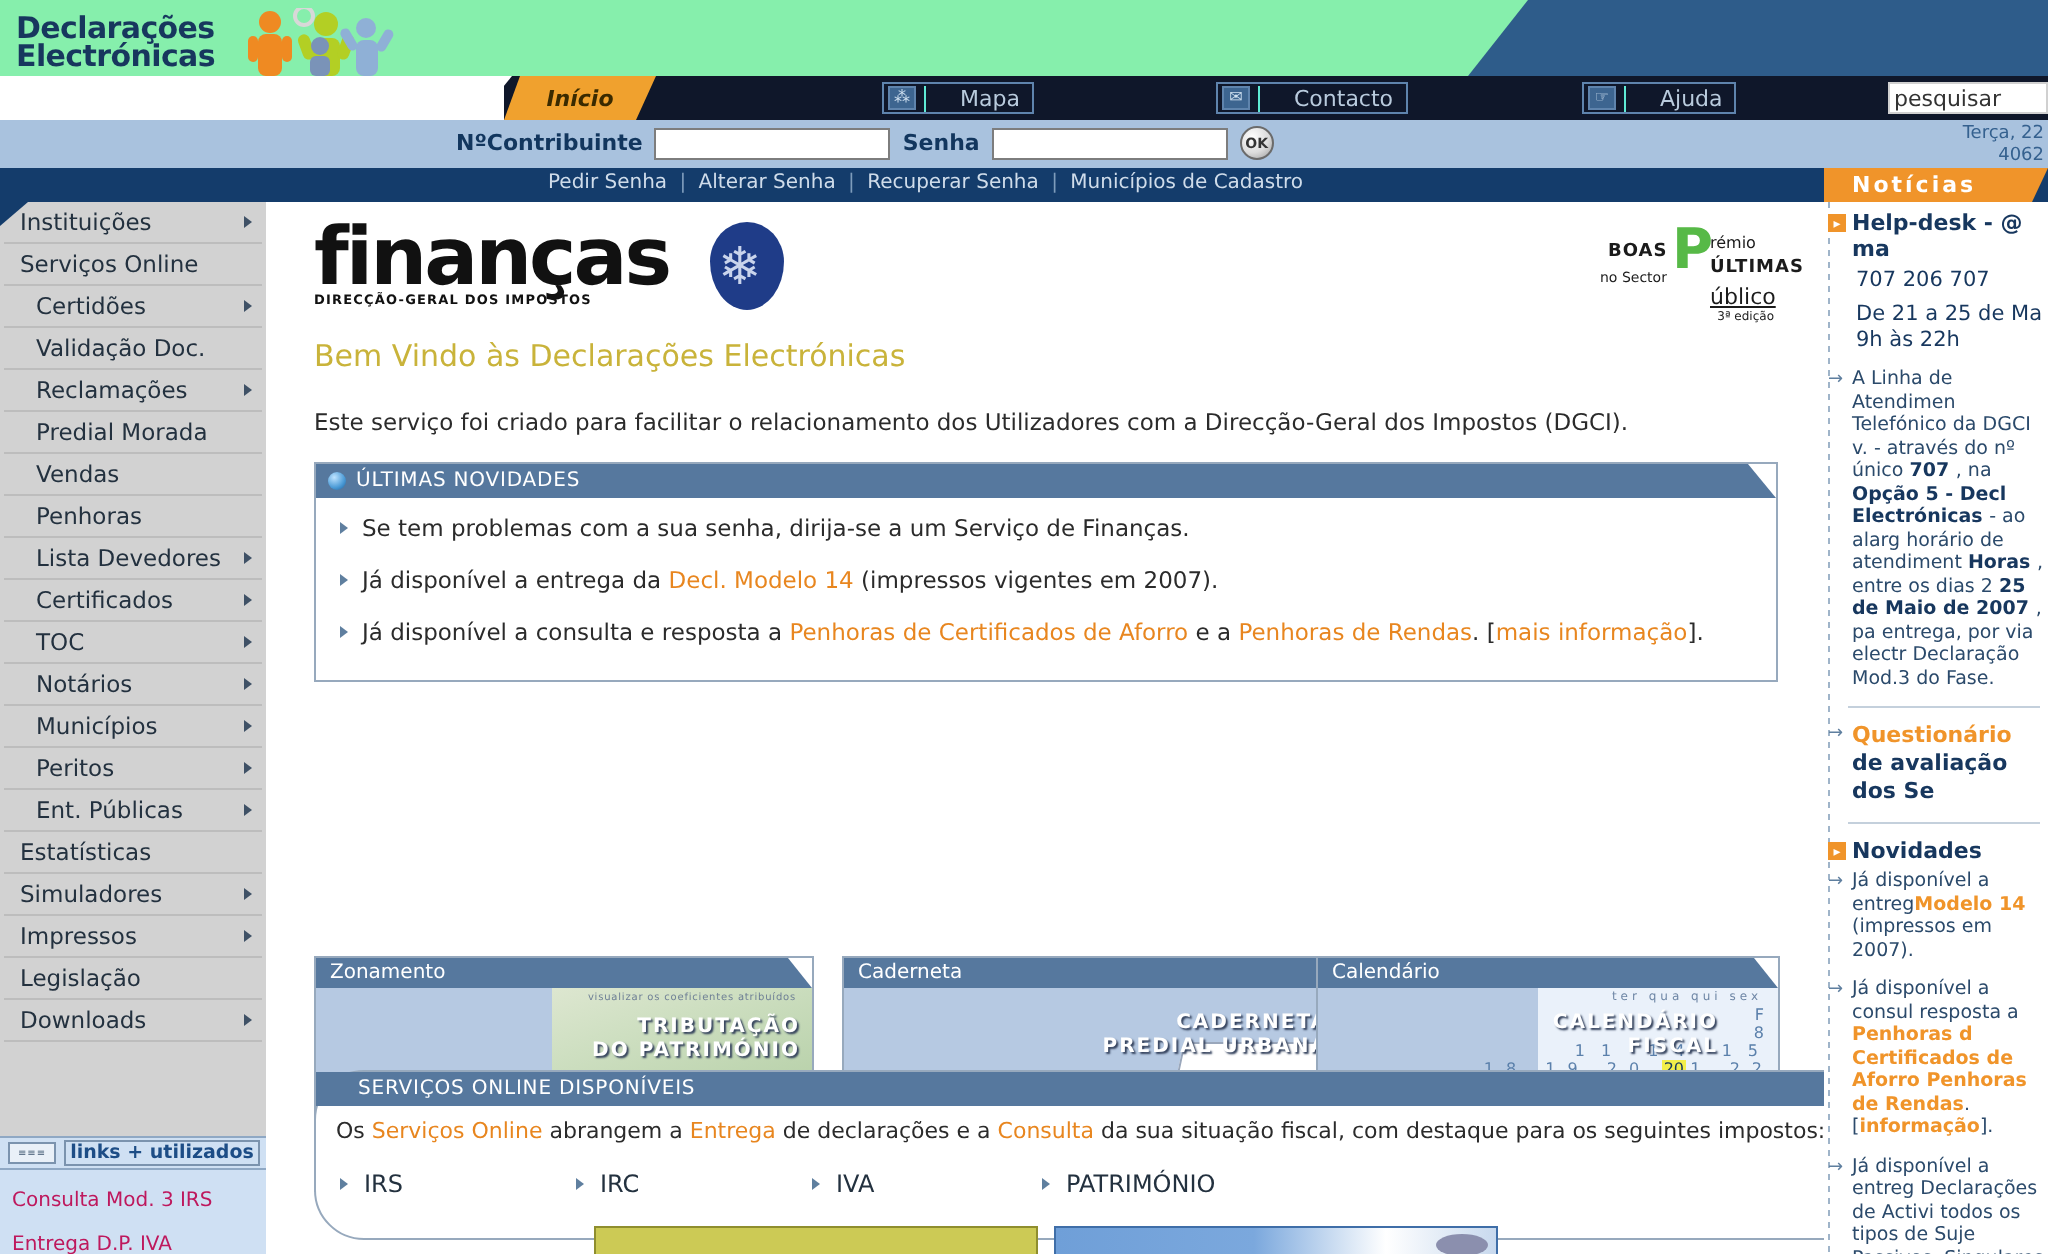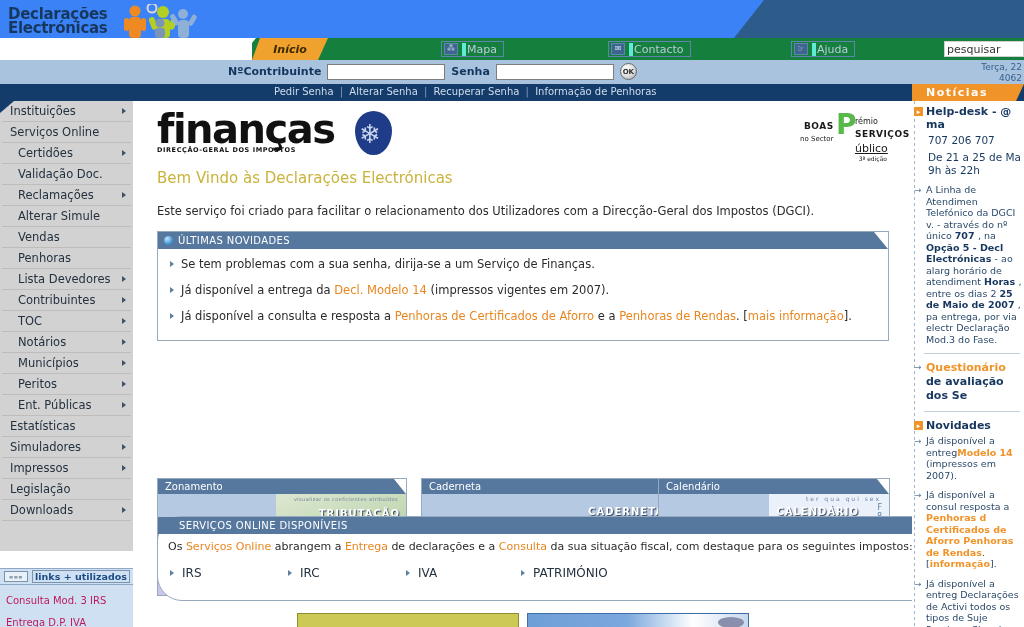--- a/index.html
+++ b/index.html
@@ -8,40 +8,39 @@
     width: 1024px; height: 627px;
     overflow: hidden;
     background: #ffffff;
     font-family: "DejaVu Sans", "Liberation Sans", sans-serif;
   }
   #page { position: relative; width: 1024px; height: 627px; overflow: hidden; background:#fff; }
 
   
   .banner {
     position: absolute; left:0; top:0; width:1024px; height:52px;
-    background: #3b82f6;
-    text-align: center;
+    background: #86efac;
   }
   .logo-wrap { position:absolute; left:8px; top:4px; display:flex; align-items:center; }
   .logo-text { font-weight: bold; font-size: 15px; color:#17375e; line-height:14px; letter-spacing:-0.3px; }
   .logo-text div { white-space: nowrap; }
   .people { margin-left:6px; width:90px; height:34px; position:relative; }
 
   .banner-right-dark {
     position:absolute; right:0; top:0; width:260px; height:38px; background:#2e5c8a;
   }
   .banner-diag {
     position:absolute; right:260px; top:0; width:0; height:0;
     border-bottom:38px solid #2e5c8a; border-left:30px solid transparent;
   }
 
   
   .navrow {
     position:absolute; left:0; top:38px; width:1024px; height:22px;
-    background:#15803d;
+    background:#0f172a;
   }
   .navrow-left-white{ position:absolute; left:0; top:0; width:252px; height:22px; background:#ffffff; }
   .navrow-left-diag{
     position:absolute; left:238px; top:0; width:0; height:0;
     border-top:22px solid #ffffff; border-right:18px solid transparent;
   }
   .tab-inicio{
     position:absolute; left:252px; top:0; height:22px; width:76px;
     background:#f0a12e;
     display:flex; align-items:center; justify-content:center;
@@ -53,21 +52,21 @@
     display:flex; align-items:center; gap:4px;
     border:1px solid #5f84ad;
     padding:0 4px 0 2px;
     color:#b9cbdd; font-size:11px;
   }
   .navlink .nicon{
     width:14px; height:12px; border:1px solid #5f84ad; background:#3f6party;
     background:#3d6590; display:flex; align-items:center; justify-content:center;
     font-size:8px; color:#cfe0f0; line-height:1;
   }
-  .navlink .nlabel{ padding-left:1px; border-left:4px solid #5eead4; padding-right:2px;}
+  .navlink .nlabel{ padding-left:17px; border-left:1px solid #5eead4; padding-right:2px;}
   .searchbox{
     position:absolute; right:0; top:3px; width:80px; height:16px;
     background:#ffffff; border:1px solid #d0d0d0;
     font-size:11px; color:#333; padding:0 2px; line-height:14px;
     font-family:"DejaVu Sans","Liberation Sans",sans-serif;
   }
 
   
   .loginrow{
     position:absolute; left:0; top:60px; width:1024px; height:24px;
@@ -106,21 +105,21 @@
     position:absolute; left:912px; top:0; height:17px; width:112px;
     background:#f0942a;
     display:flex; align-items:center;
     padding-left:14px;
     color:#ffffff; font-size:11px; font-weight:bold; letter-spacing:1.5px;
     clip-path: polygon(0 0, 100% 0, calc(100% - 8px) 100%, 0 100%);
   }
 
   
   .sidebar{
-    position:absolute; left:0; top:101px; width:133px; height:450px;
+    position:absolute; left:0; top:101px; width:133px; height:526px;
     background:#d2d2d2;
   }
   .sb-topcorner{
     position:absolute; left:0; top:0; width:0;height:0;
     border-top:12px solid #143c6b; border-right:14px solid transparent;
   }
   .sb-item{
     position:relative; height:21px; margin:0 2px;
     display:flex; align-items:center;
     border-bottom:1px solid #bdbdbd;
@@ -399,21 +398,21 @@
   </div>
 
   <div class="sublinkbar">
     <div class="sublinks">
       <span>Pedir Senha</span>
       <span class="sep">|</span>
       <span>Alterar Senha</span>
       <span class="sep">|</span>
       <span>Recuperar Senha</span>
       <span class="sep">|</span>
-      <span>Informação de Penhoras</span>
+      <span>Municípios de Cadastro</span>
     </div>
     <div class="noticias-tab">Notícias</div>
   </div>
 
   <div class="sidebar">
     <div class="sb-topcorner"></div>
     <div id="sb-list">
         <div class="sb-item l1">
           <span>Instituições</span>
           <span class="arr"></span>
@@ -426,34 +425,34 @@
           <span class="arr"></span>
         </div>
         <div class="sb-item">
           <span>Validação Doc.</span>
         </div>
         <div class="sb-item">
           <span>Reclamações</span>
           <span class="arr"></span>
         </div>
         <div class="sb-item">
-          <span>Alterar Simule</span>
+          <span>Predial Morada</span>
         </div>
         <div class="sb-item">
           <span>Vendas</span>
         </div>
         <div class="sb-item">
           <span>Penhoras</span>
         </div>
         <div class="sb-item">
           <span>Lista Devedores</span>
           <span class="arr"></span>
         </div>
         <div class="sb-item">
-          <span>Contribuintes</span>
+          <span>Certificados</span>
           <span class="arr"></span>
         </div>
         <div class="sb-item">
           <span>TOC</span>
           <span class="arr"></span>
         </div>
         <div class="sb-item">
           <span>Notários</span>
           <span class="arr"></span>
         </div>
@@ -506,21 +505,21 @@
       <div class="fin-seal">
         <span class="star">❄</span>
       </div>
     </div>
 
     <div class="award">
       <span class="w1">BOAS</span>
       <span class="bigp">P</span>
       <span class="w2">rémio</span>
       <span class="w3">no Sector</span>
-      <span class="w4">SERVIÇOS</span>
+      <span class="w4">ÚLTIMAS</span>
       <span class="w5">úblico</span>
       <span class="w6">3ª edição</span>
     </div>
 
     <div class="welcome">Bem Vindo às Declarações Electrónicas</div>
     <div class="intro">Este serviço foi criado para facilitar o relacionamento dos Utilizadores com a Direcção-Geral dos Impostos (DGCI).</div>
 
     <div class="panel" style="left:17px; top:130px; width:732px; height:110px;">
       <div class="panel-hdr">
         <span class="globe"></span>
@@ -579,21 +578,21 @@
         <div class="calrow" style="top:36px; letter-spacing:6px;">18  19  20  21  22</div>
         <div class="calhl" style="right:46px; top:36px;">20</div>
         <div class="img-cap" style="top:12px; right:30px;">
           <div>CALENDÁRIO</div>
           <div>FISCAL</div>
         </div>
       </div>
       <div class="promo-txt">Saiba quais as datas em que tem que cumprir as suas obrigações fiscais, mês a mês.</div>
     </div>
 
-    <div class="panel" style="left:17px; top:415px; width:824px; height:85px;border-radius:25px;">
+    <div class="panel" style="left:17px; top:434px; width:824px; height:85px;border-radius:25px;">
       <div class="panel-hdr" style="background:#56789e;">
         <span style="width:10px;"></span>
         <span>SERVIÇOS ONLINE DISPONÍVEIS</span>
         <span class="corner"></span>
       </div>
       <div class="panel-body" style="padding:6px 10px;">
         <div id="svc-intro" style="font-size:11px;color:#2b2b2b;"><span>Os </span><span class="ora">Serviços Online</span><span> abrangem a </span><span class="ora">Entrega</span><span> de declarações e a </span><span class="ora">Consulta</span><span> da sua situação fiscal, com destaque para os seguintes impostos:</span></div>
         <div class="svc-list">
           <div class="svc-item" style="width:118px;">
             <span class="b"></span>

